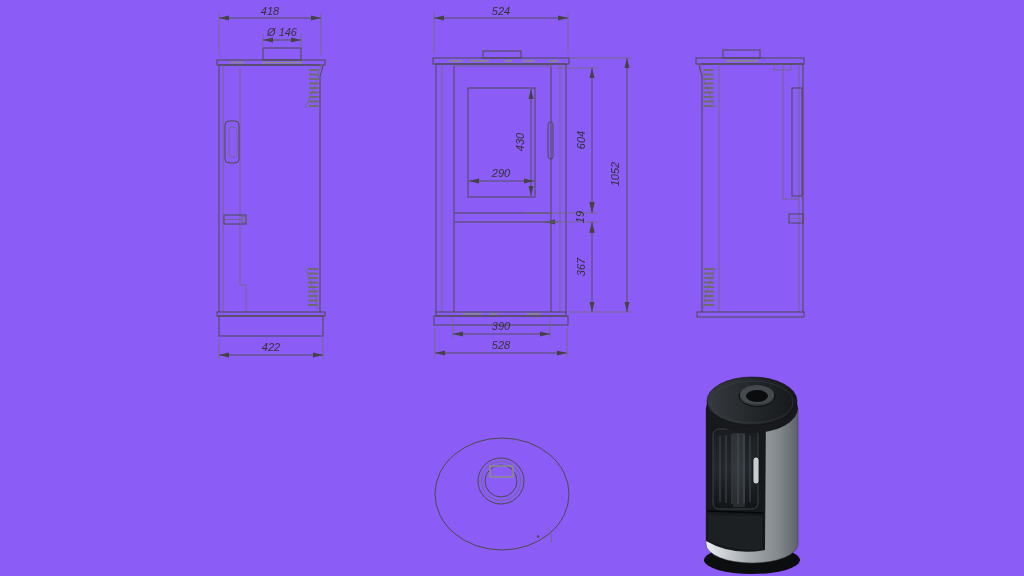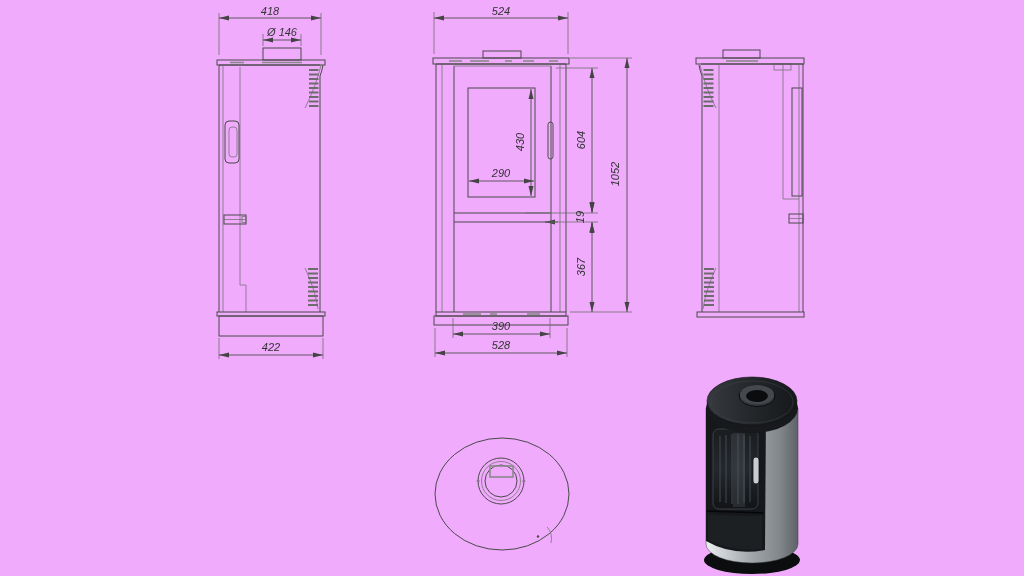--- a/index.html
+++ b/index.html
@@ -1,16 +1,16 @@
 <!DOCTYPE html>
 <html><head>
 <meta charset="utf-8">
 <style>
   html,body { margin:0; padding:0; background:#ffffff; }
-  .canvas { position:relative; width:1024px; height:576px; background:#f0abfc; overflow:hidden;
+  .canvas { position:relative; width:1024px; height:576px; background:#8b5cf6; overflow:hidden;
             font-family:"Liberation Sans", sans-serif; }
   svg text { font: italic 11px "Liberation Sans", sans-serif; fill:#333333; }
   .ln   { stroke:#4a4a4a; stroke-width:1;   fill:none; }
   .thin { stroke:#6a6a6a; stroke-width:0.7; fill:none; }
   .ext  { stroke:#707070; stroke-width:0.8; fill:none; }
   .dim  { stroke:#4f4f4f; stroke-width:0.9; fill:none; }
   .slot { stroke:#6c6c6c; stroke-width:2;   fill:none; }
   .tick { stroke:#8a8a8a; stroke-width:1.6; fill:none; }
 </style>
 </head>

